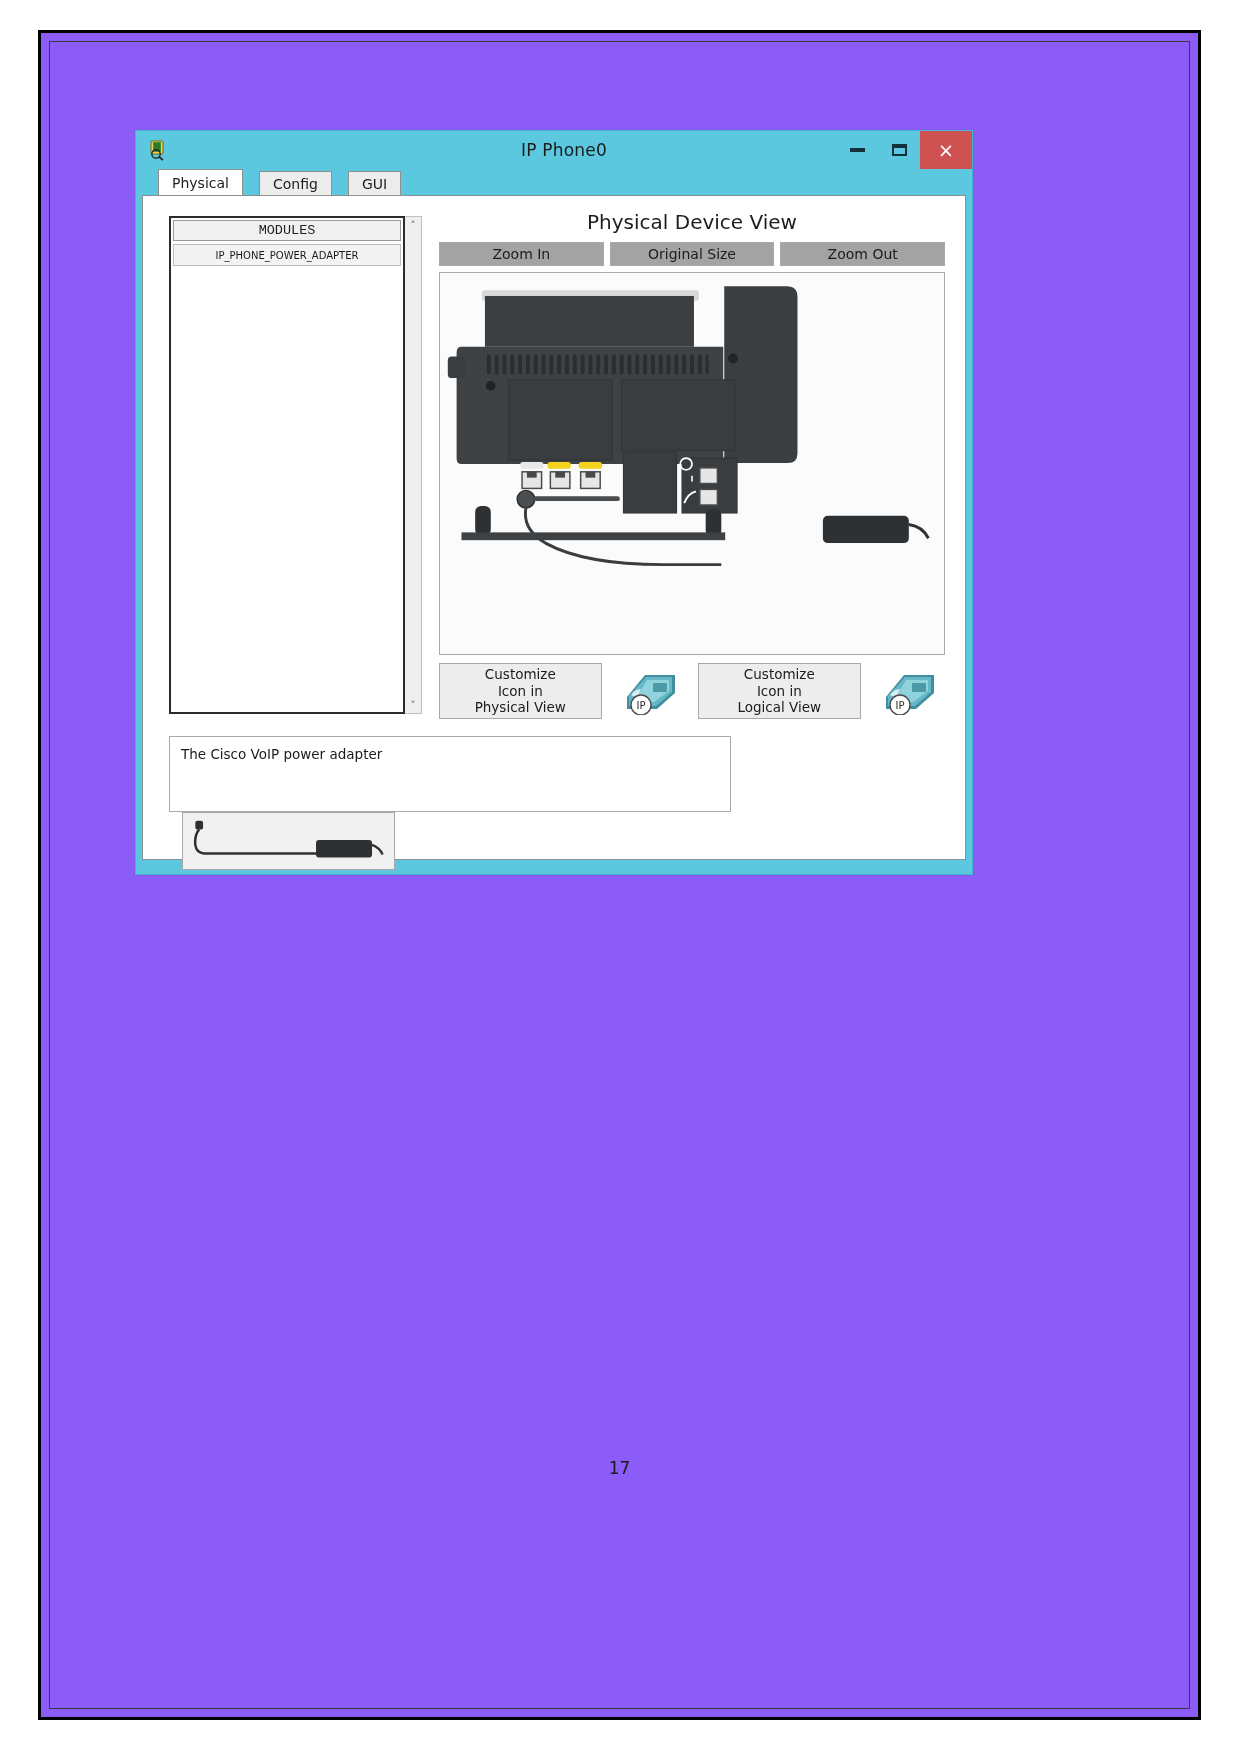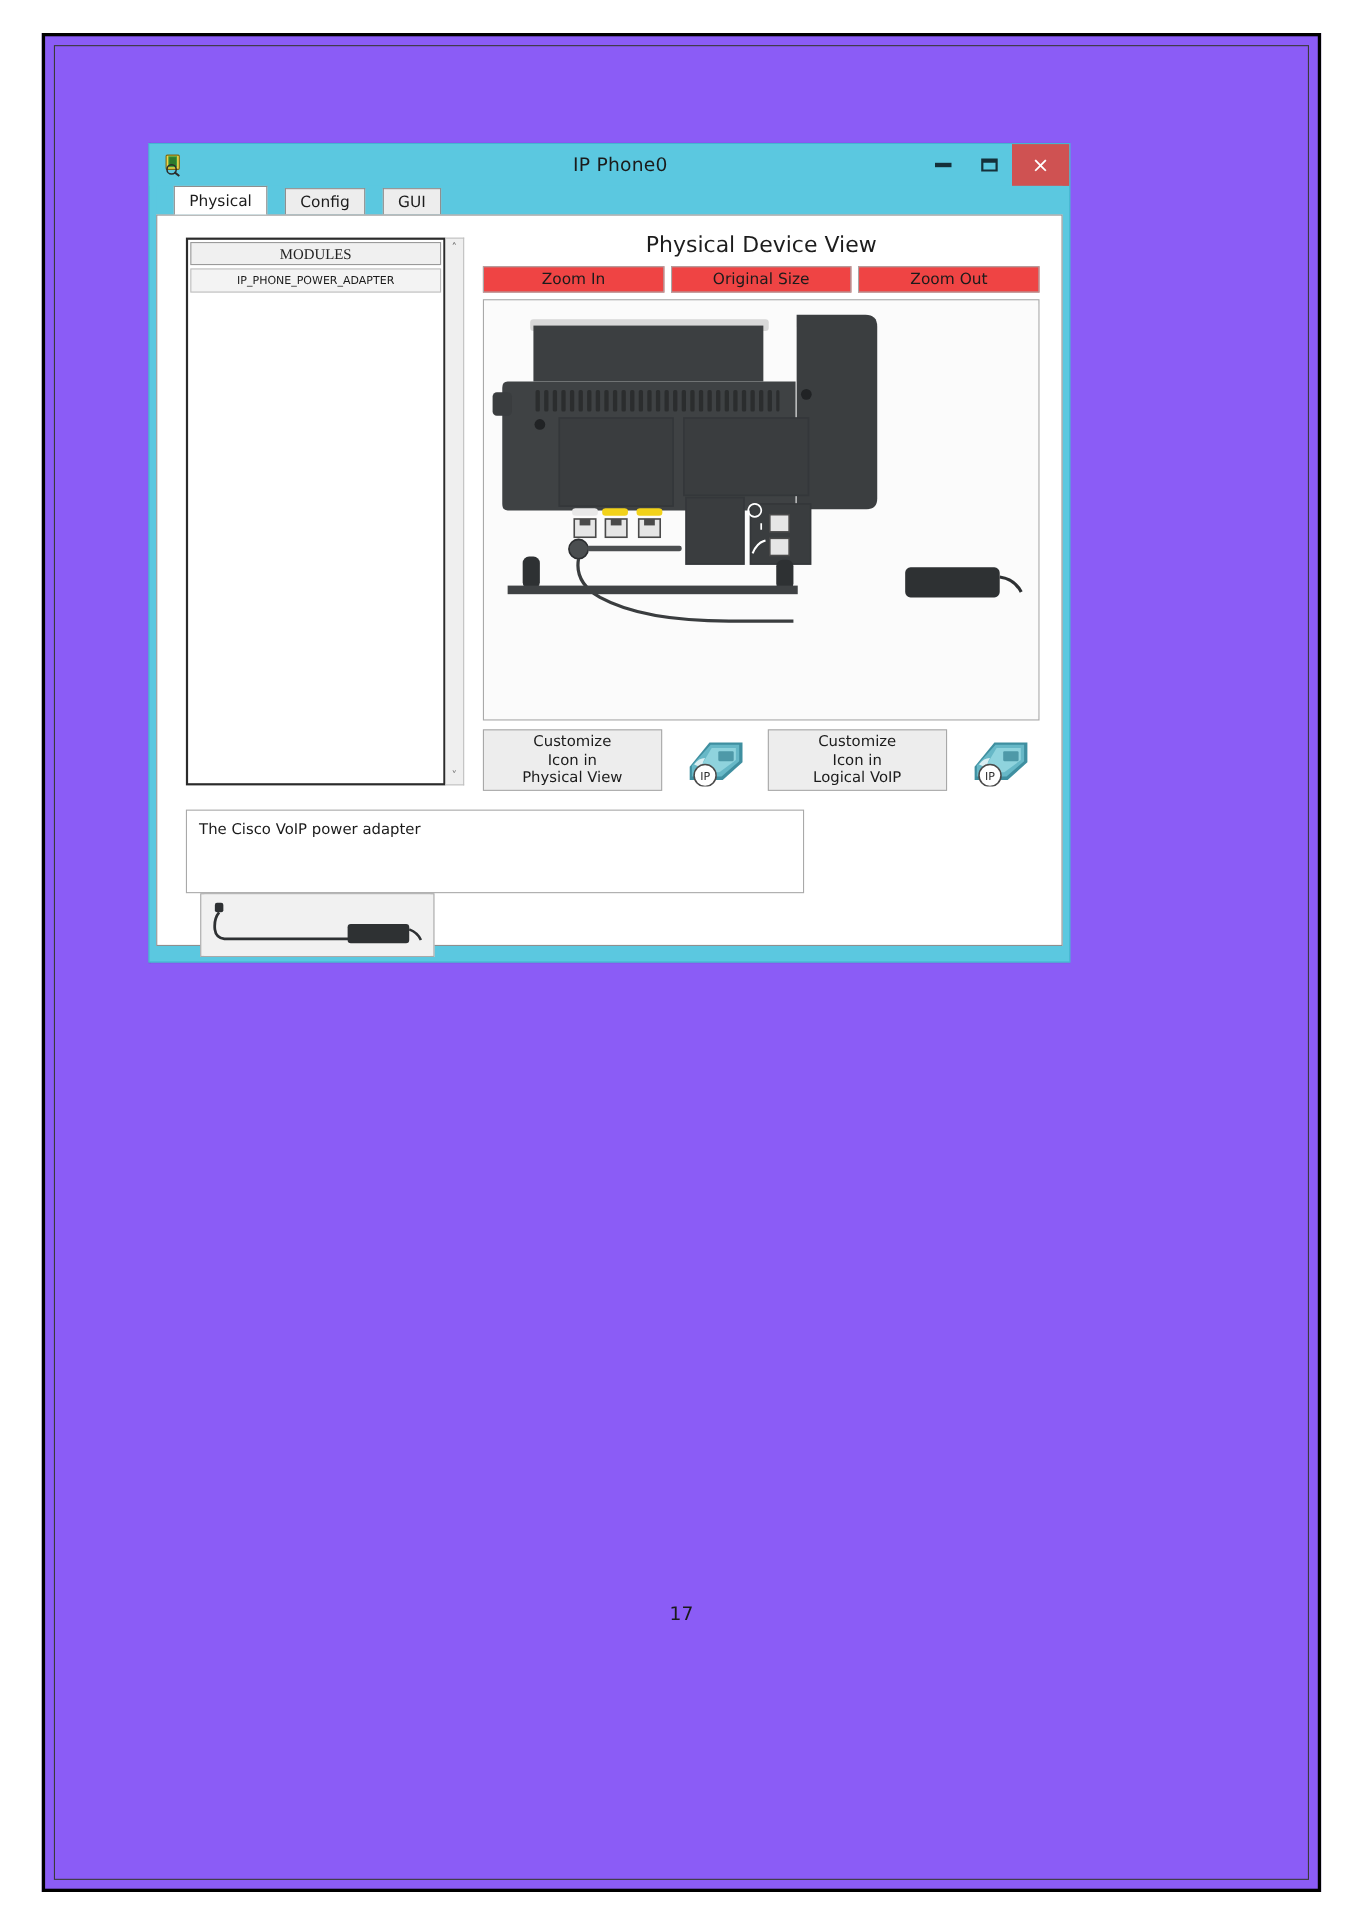--- a/index.html
+++ b/index.html
@@ -187,21 +187,21 @@
   .modules-header {
     height: 21px;
     background: #f0f0f0;
     border: 1px solid #9a9a9a;
     display: flex;
     align-items: center;
     justify-content: center;
     font-size: 13.5px;
     color: #222;
     box-sizing: border-box;
-    font-family: Liberation Serif, serif;
+    font-family: Liberation Mono, monospace;
   }
   .module-item {
     height: 22px;
     margin-top: 3px;
     background: #f3f3f3;
     border: 1px solid #bdbdbd;
     display: flex;
     align-items: center;
     justify-content: center;
     font-size: 10px;
@@ -246,21 +246,21 @@
     margin-bottom: 8px;
     font-family: "DejaVu Sans", "Liberation Sans", sans-serif;
   }
   .zoom-row {
     display: flex;
     gap: 6px;
   }
   .zoom-btn {
     flex: 1;
     height: 24px;
-    background: #ef4444;
+    background: #a3a3a3;
     border: 1px solid #a8a8a8;
     font-size: 14px;
     color: #1b1b1b;
     cursor: pointer;
     box-sizing: border-box;
     font-family: "DejaVu Sans", "Liberation Sans", sans-serif;
   }
   .device-canvas {
     margin-top: 6px;
     height: 383px;
@@ -501,21 +501,21 @@
             <path d="M30 13 L52 13 L52 24 L37 35 L17 35 Z" fill="#8fd3dd"></path>
             <rect x="36" y="16" width="14" height="9" rx="1" fill="#4e99a8"></rect>
             <path d="M14 28 q4 -6 10 -6 q-3 5 -3 9 z" fill="#d9eef2"></path>
             <circle cx="24" cy="38" r="10" fill="#ffffff" stroke="#4a4a4a" stroke-width="1.4"></circle>
             <text x="24" y="42" font-size="10" text-anchor="middle" fill="#2b2b2b" font-family="DejaVu Sans, sans-serif">IP</text>
           </svg>
         </div>
         <div class="cust-btn">
           <span>Customize</span>
           <span>Icon in</span>
-          <span>Logical VoIP</span>
+          <span>Logical View</span>
         </div>
         <div class="cust-icon">
           <svg width="66" height="48" viewBox="0 0 66 48">
             <path d="M10 30 L28 8 L58 8 L58 26 L40 42 L10 42 Z" fill="#3f8fa0"></path>
             <path d="M12 29 L29 10 L55 10 L55 25 L39 39 L12 39 Z" fill="#67b8c7"></path>
             <path d="M30 13 L52 13 L52 24 L37 35 L17 35 Z" fill="#8fd3dd"></path>
             <rect x="36" y="16" width="14" height="9" rx="1" fill="#4e99a8"></rect>
             <path d="M14 28 q4 -6 10 -6 q-3 5 -3 9 z" fill="#d9eef2"></path>
             <circle cx="24" cy="38" r="10" fill="#ffffff" stroke="#4a4a4a" stroke-width="1.4"></circle>
             <text x="24" y="42" font-size="10" text-anchor="middle" fill="#2b2b2b" font-family="DejaVu Sans, sans-serif">IP</text>

